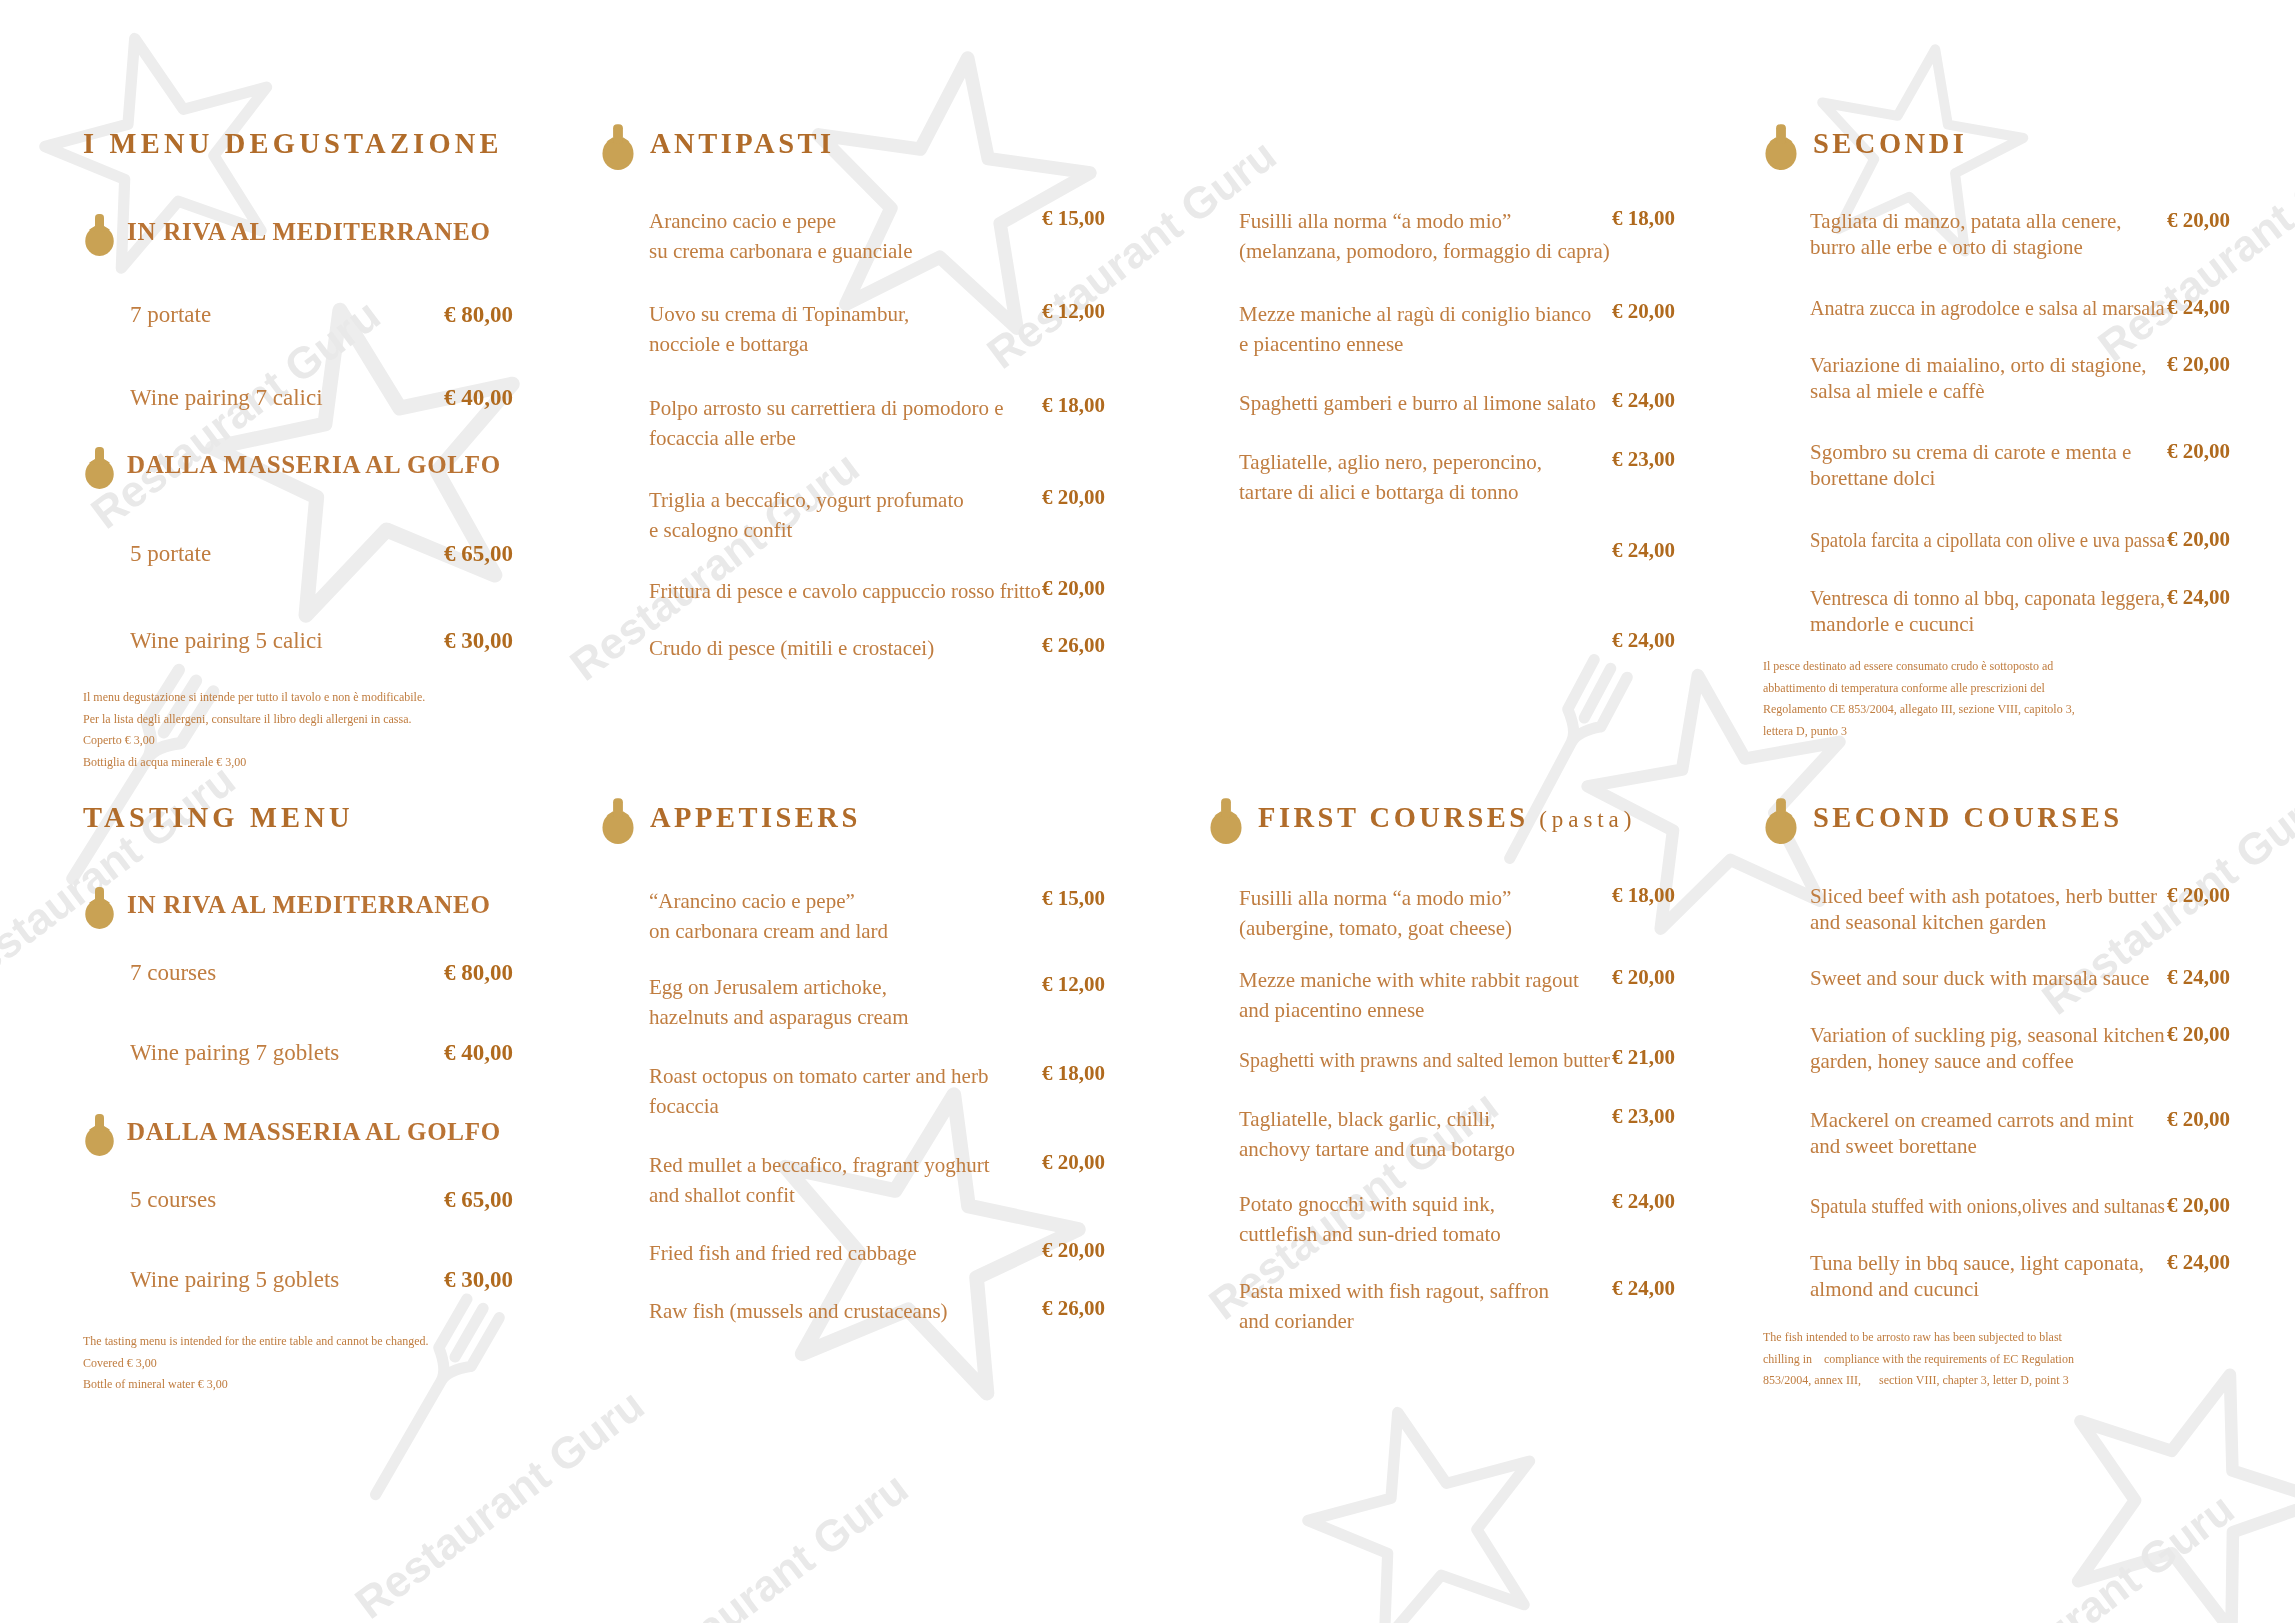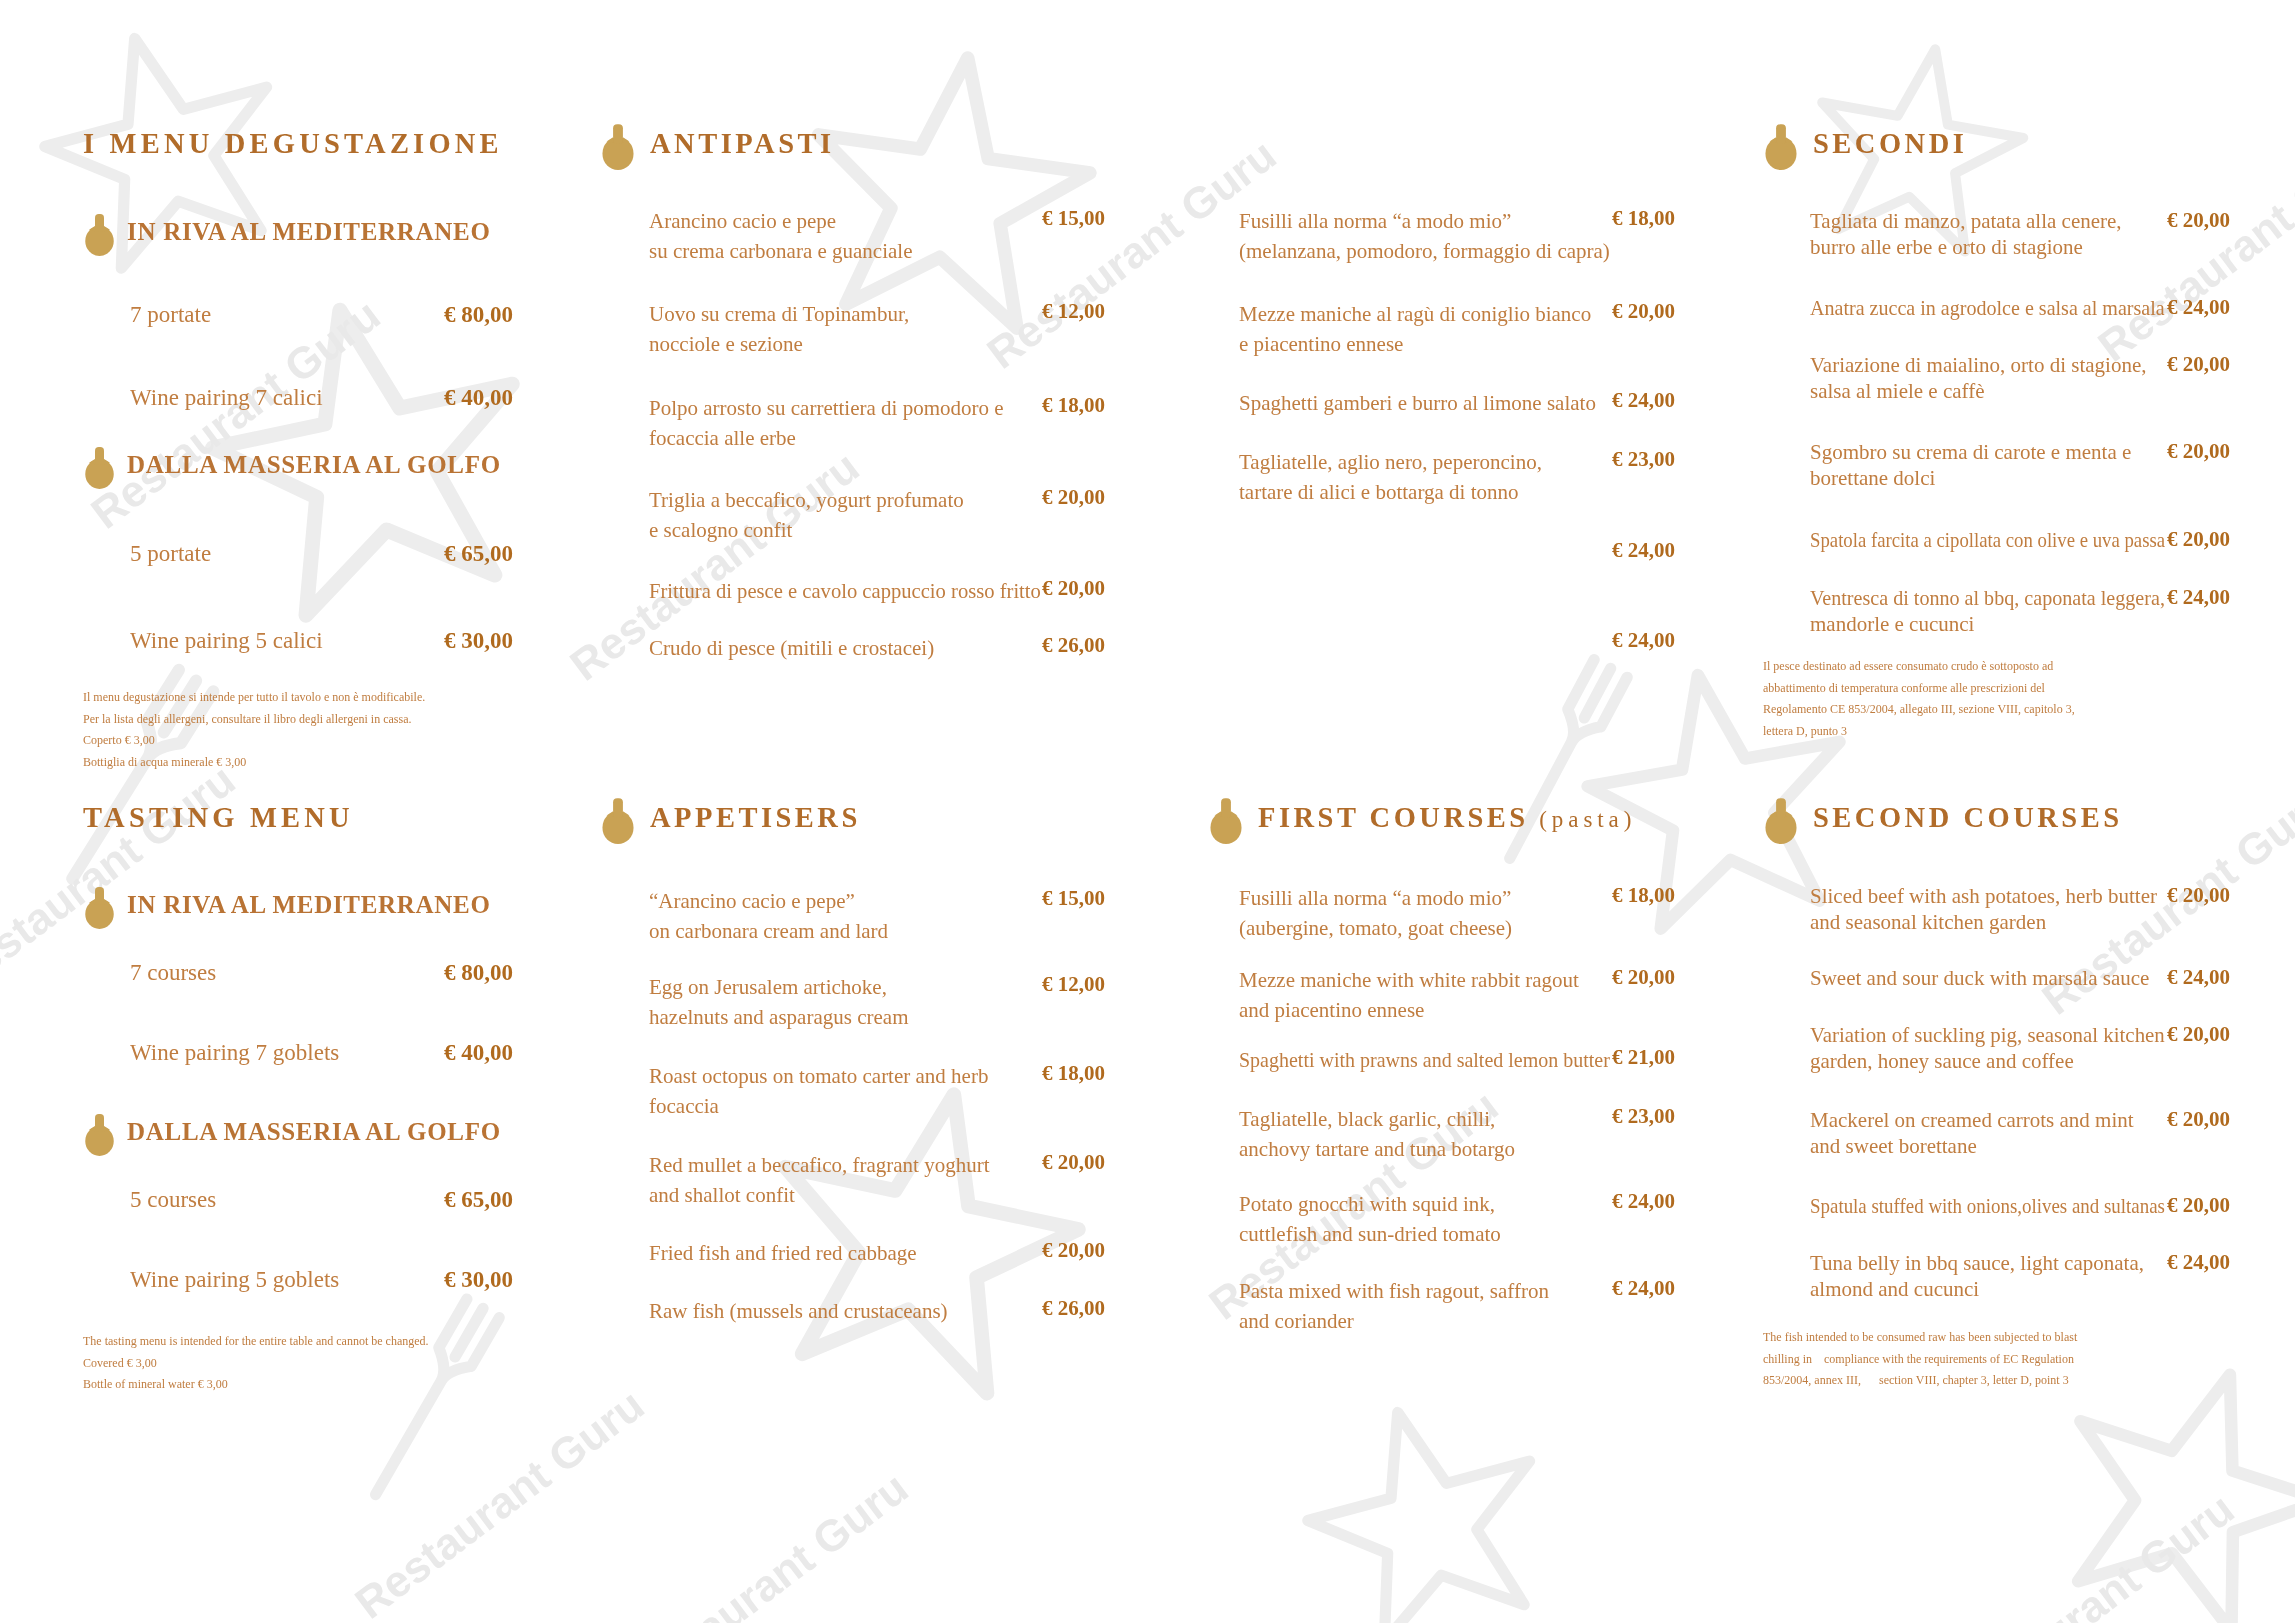--- a/index.html
+++ b/index.html
@@ -152,21 +152,21 @@
     <div class="item a-item" style="top:78px">
       <div class="name">
           <div class="line fit">Arancino cacio e pepe</div>
           <div class="line fit">su crema carbonara e guanciale</div>
         </div>
       <div class="price">€ 15,00</div>
     </div>
     <div class="item a-item" style="top:171px">
       <div class="name">
           <div class="line fit">Uovo su crema di Topinambur,</div>
-          <div class="line fit">nocciole e sezione</div>
+          <div class="line fit">nocciole e bottarga</div>
         </div>
       <div class="price">€ 12,00</div>
     </div>
     <div class="item a-item" style="top:265px">
       <div class="name">
           <div class="line fit">Polpo arrosto su carrettiera di pomodoro e</div>
           <div class="line fit">focaccia alle erbe</div>
         </div>
       <div class="price">€ 18,00</div>
     </div>
@@ -479,20 +479,20 @@
       <div class="price">€ 20,00</div>
     </div>
     <div class="item s-item" style="top:448px">
       <div class="name">
           <div class="line fit">Tuna belly in bbq sauce, light caponata,</div>
           <div class="line fit">almond and cucunci</div>
         </div>
       <div class="price">€ 24,00</div>
     </div>
     <div class="note" style="top:525px;width:472px">
-      <div class="nline fit">The fish intended to be consumed raw has been subjected to blast</div>
+      <div class="nline fit">The fish intended to be arrosto raw has been subjected to blast</div>
       <div class="nline fit">chilling in    compliance with the requirements of EC Regulation</div>
       <div class="nline fit">853/2004, annex III,      section VIII, chapter 3, letter D, point 3</div>
     </div>
   </div>
 
 </div>
 
 
 </body></html>

